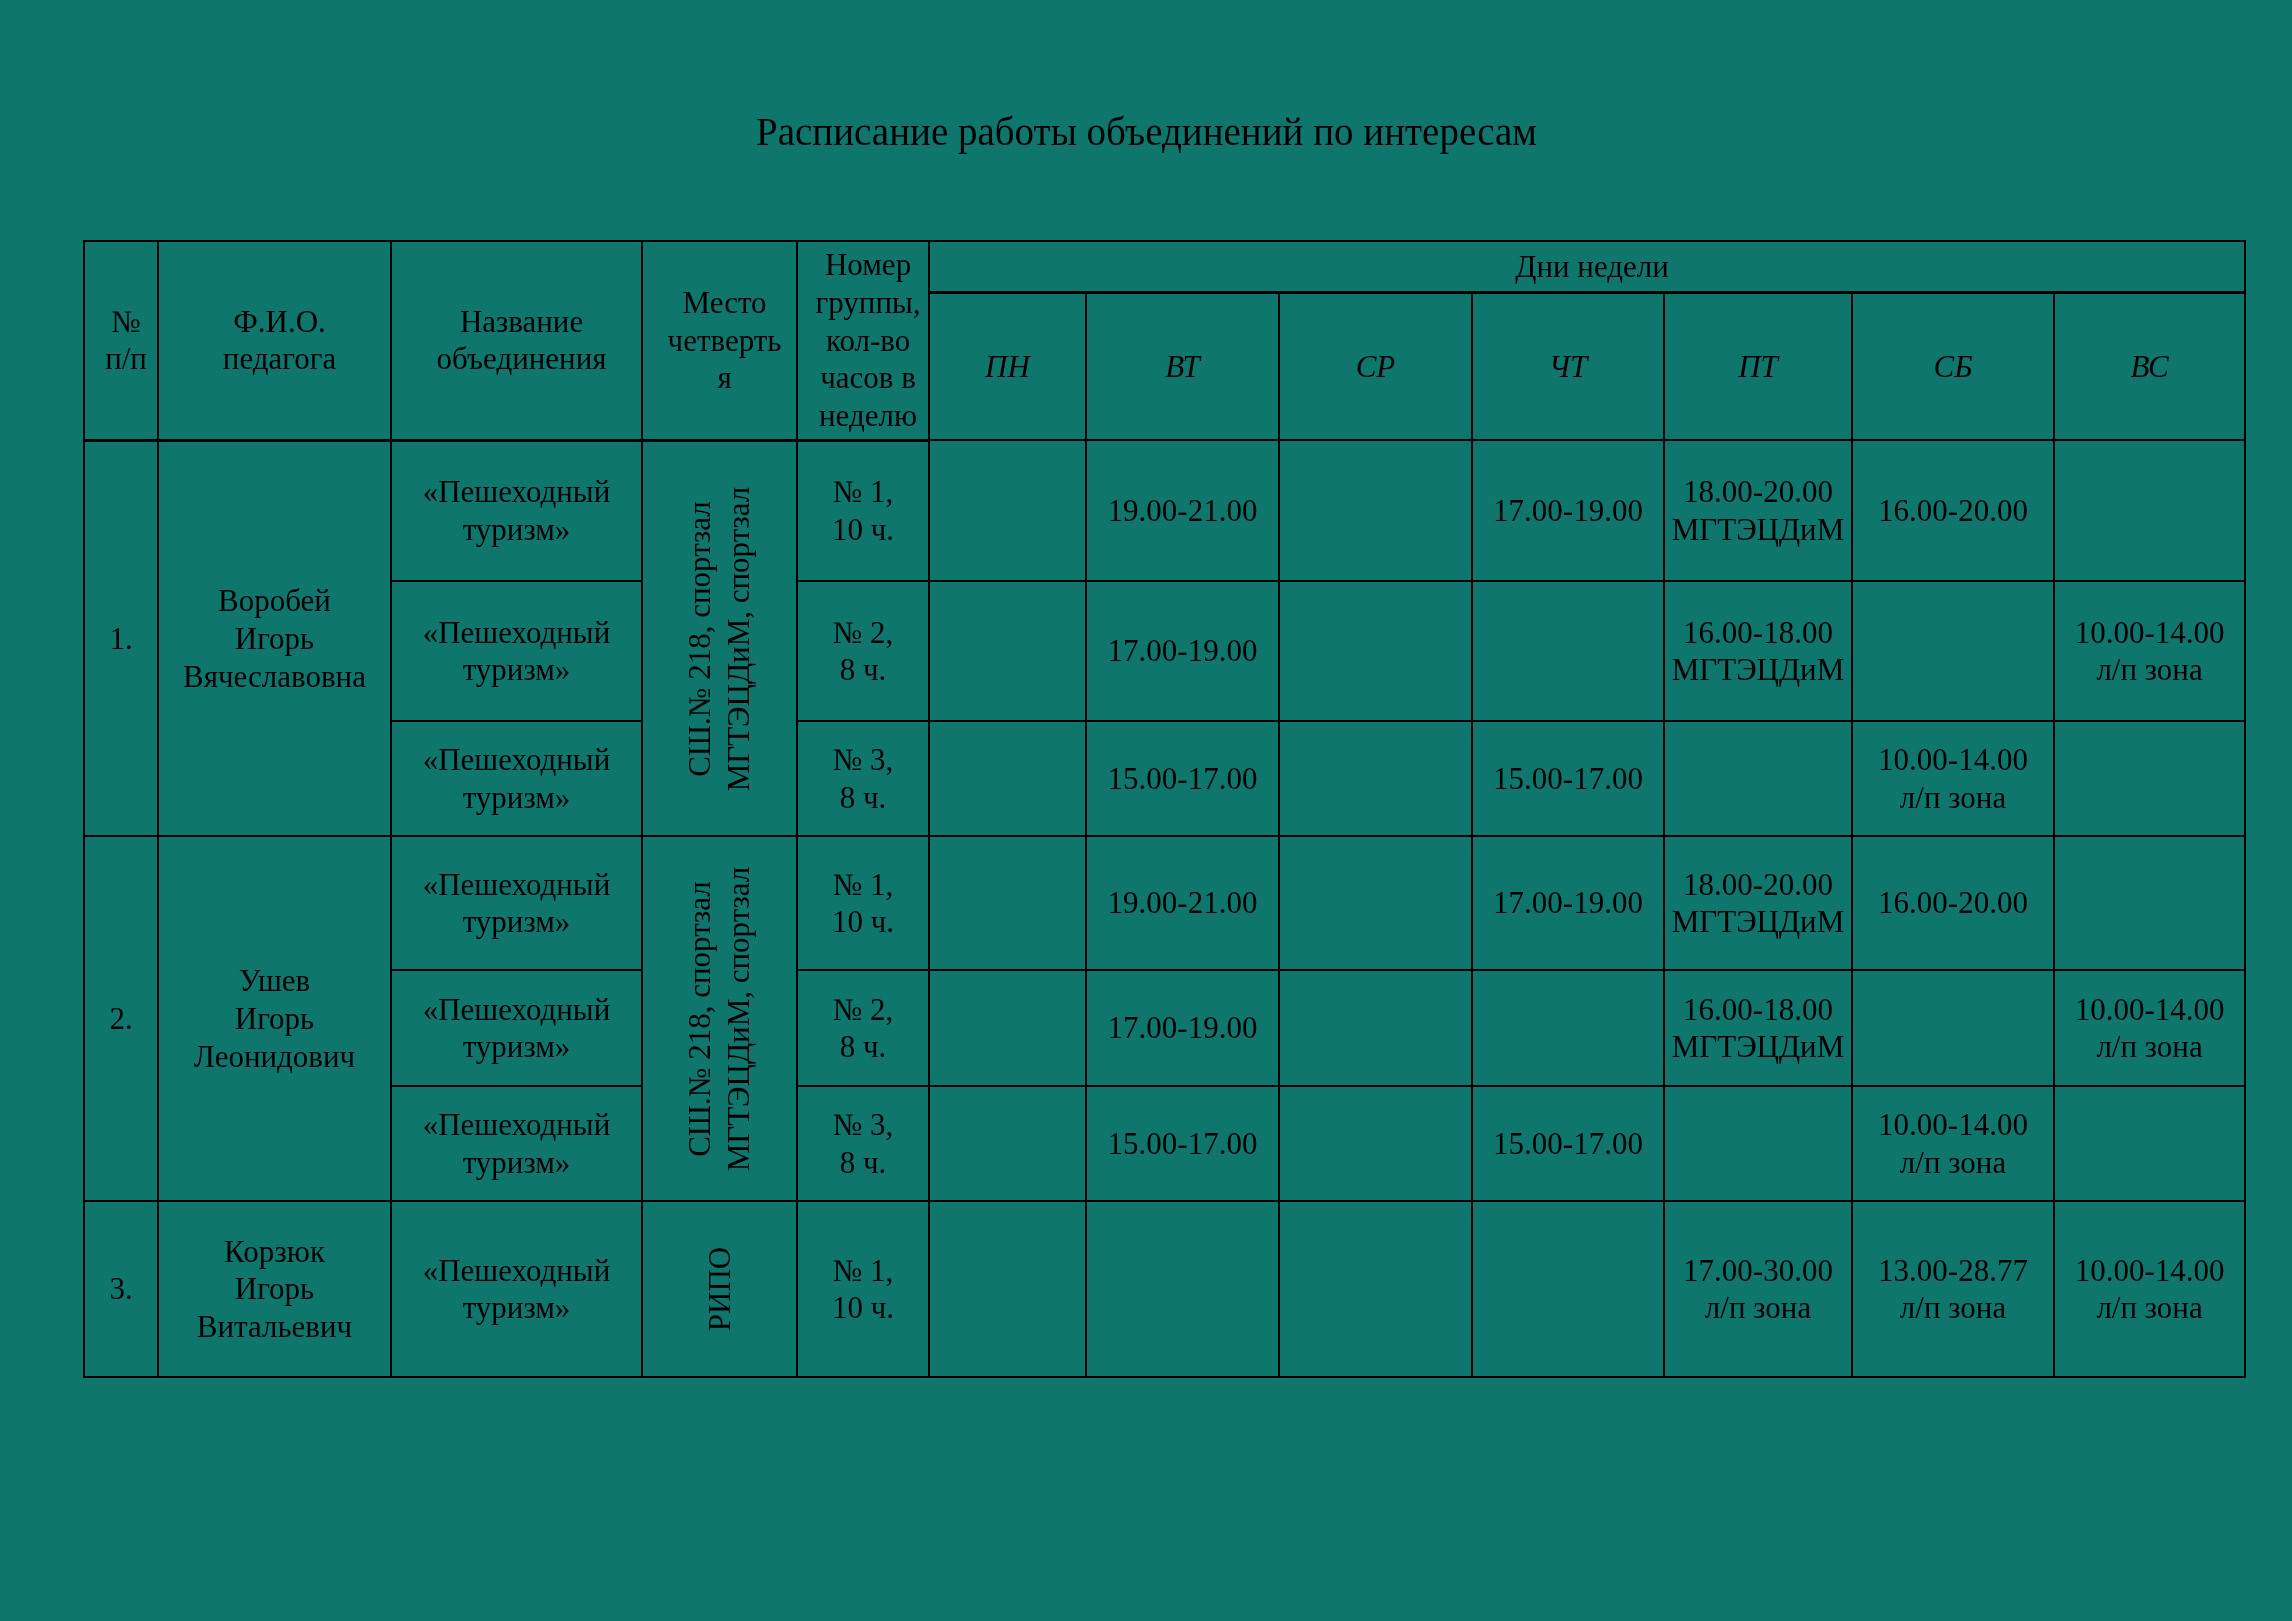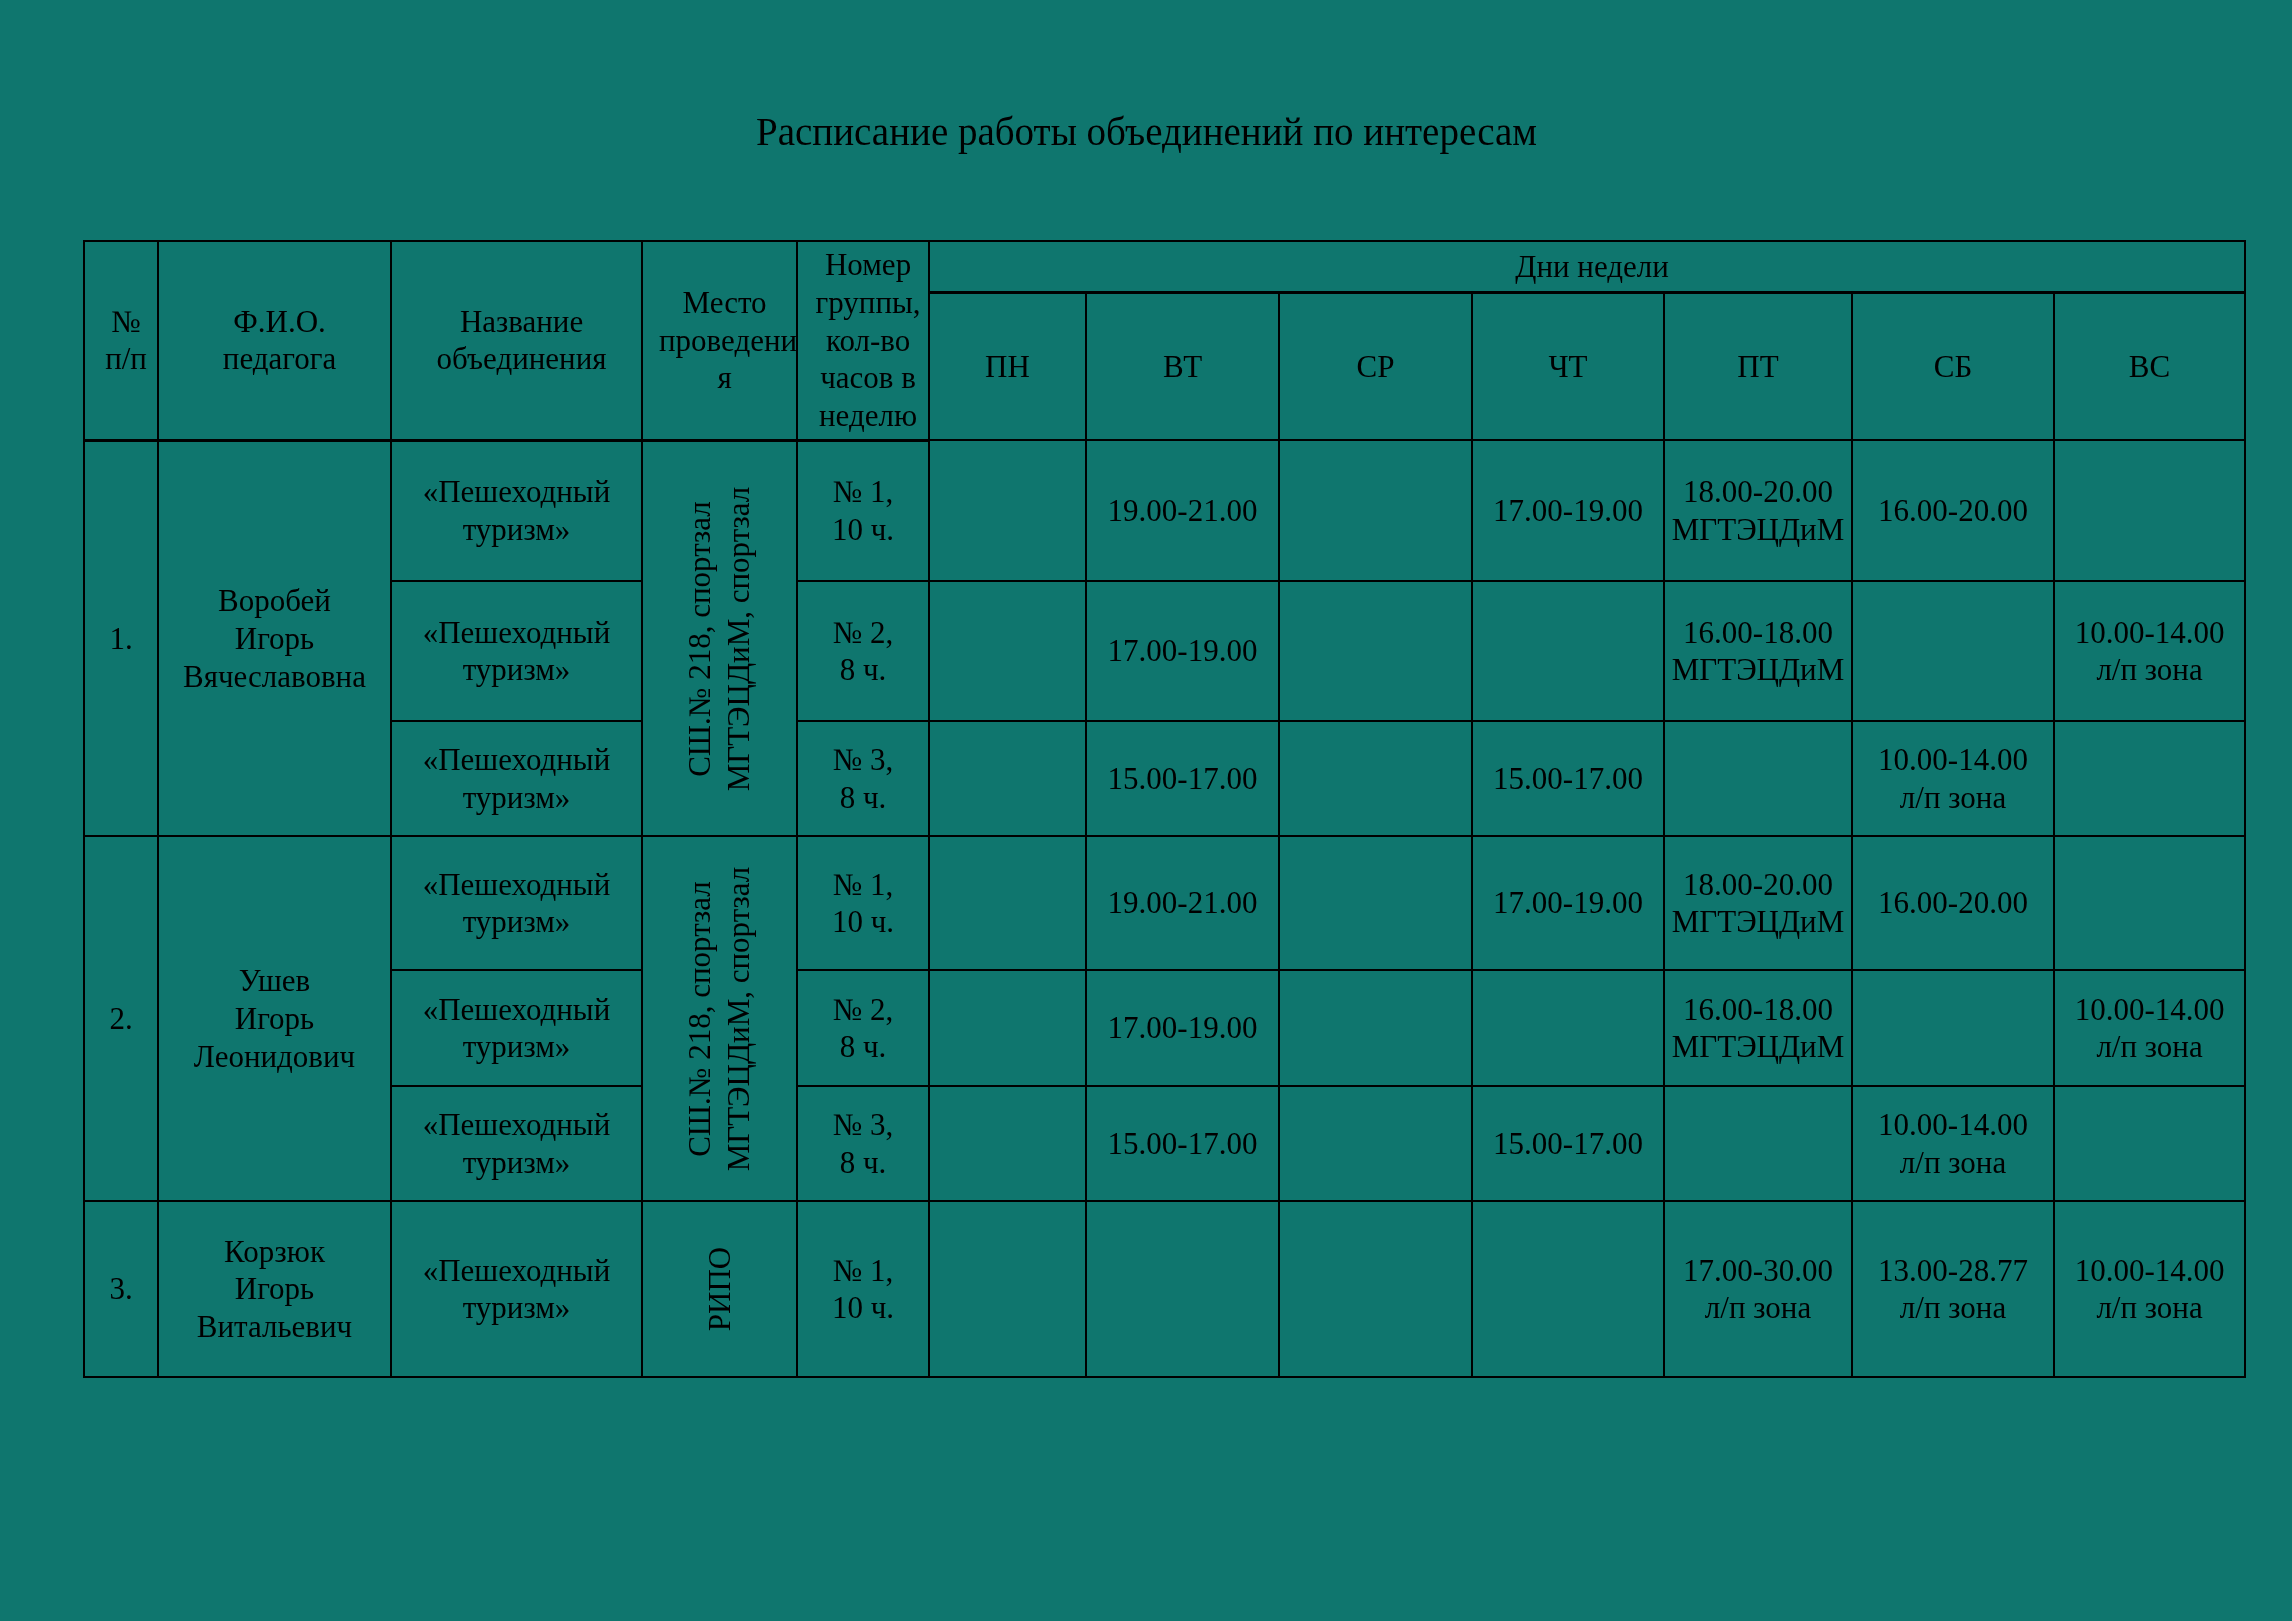--- a/index.html
+++ b/index.html
@@ -40,21 +40,21 @@
     border: 2px solid #000;
     vertical-align: middle;
     text-align: center;
     padding: 3.9px 5.9px;
     overflow: hidden;
     font-weight: normal;
   }
   .pre { white-space: pre-line; }
   .bold { font-weight: bold; margin-top: 23px; }
   tr.days-title-row th { border-bottom: 3.9px solid #000; padding-left: 16px; }
-  tr.h2 { height: 137px; }
+  tr.h2 { height: 137px; font-style: italic; }
   tr.days-title-row { height: 35px; }
   tr.sep-top td { border-top: 2.9px solid #000; }
   tr.last-row td { border-bottom: 2.9px solid #000; }
   td.place-cell { position: relative; padding: 0; }
   .rot {
     position: absolute;
     top: 50%;
     left: 50%;
     transform: translate(-50%, -50%) rotate(-90deg);
     white-space: pre-line;
@@ -89,21 +89,21 @@
     </colgroup>
     <thead>
       <tr class="days-title-row">
         <th rowspan="2" class="pre">№
 п/п</th>
         <th rowspan="2" class="pre">Ф.И.О.
 педагога</th>
         <th rowspan="2" class="pre">Название
 объединения</th>
         <th rowspan="2" class="pre">Место
-проведени
+четверть
 я</th>
         <th rowspan="2" class="pre">Номер
 группы,
 кол-во
 часов в
 неделю</th>
         <th colspan="7" class="bold">Дни недели</th>
       </tr>
       <tr class="h2">
         <th class="bold">ПН</th>

